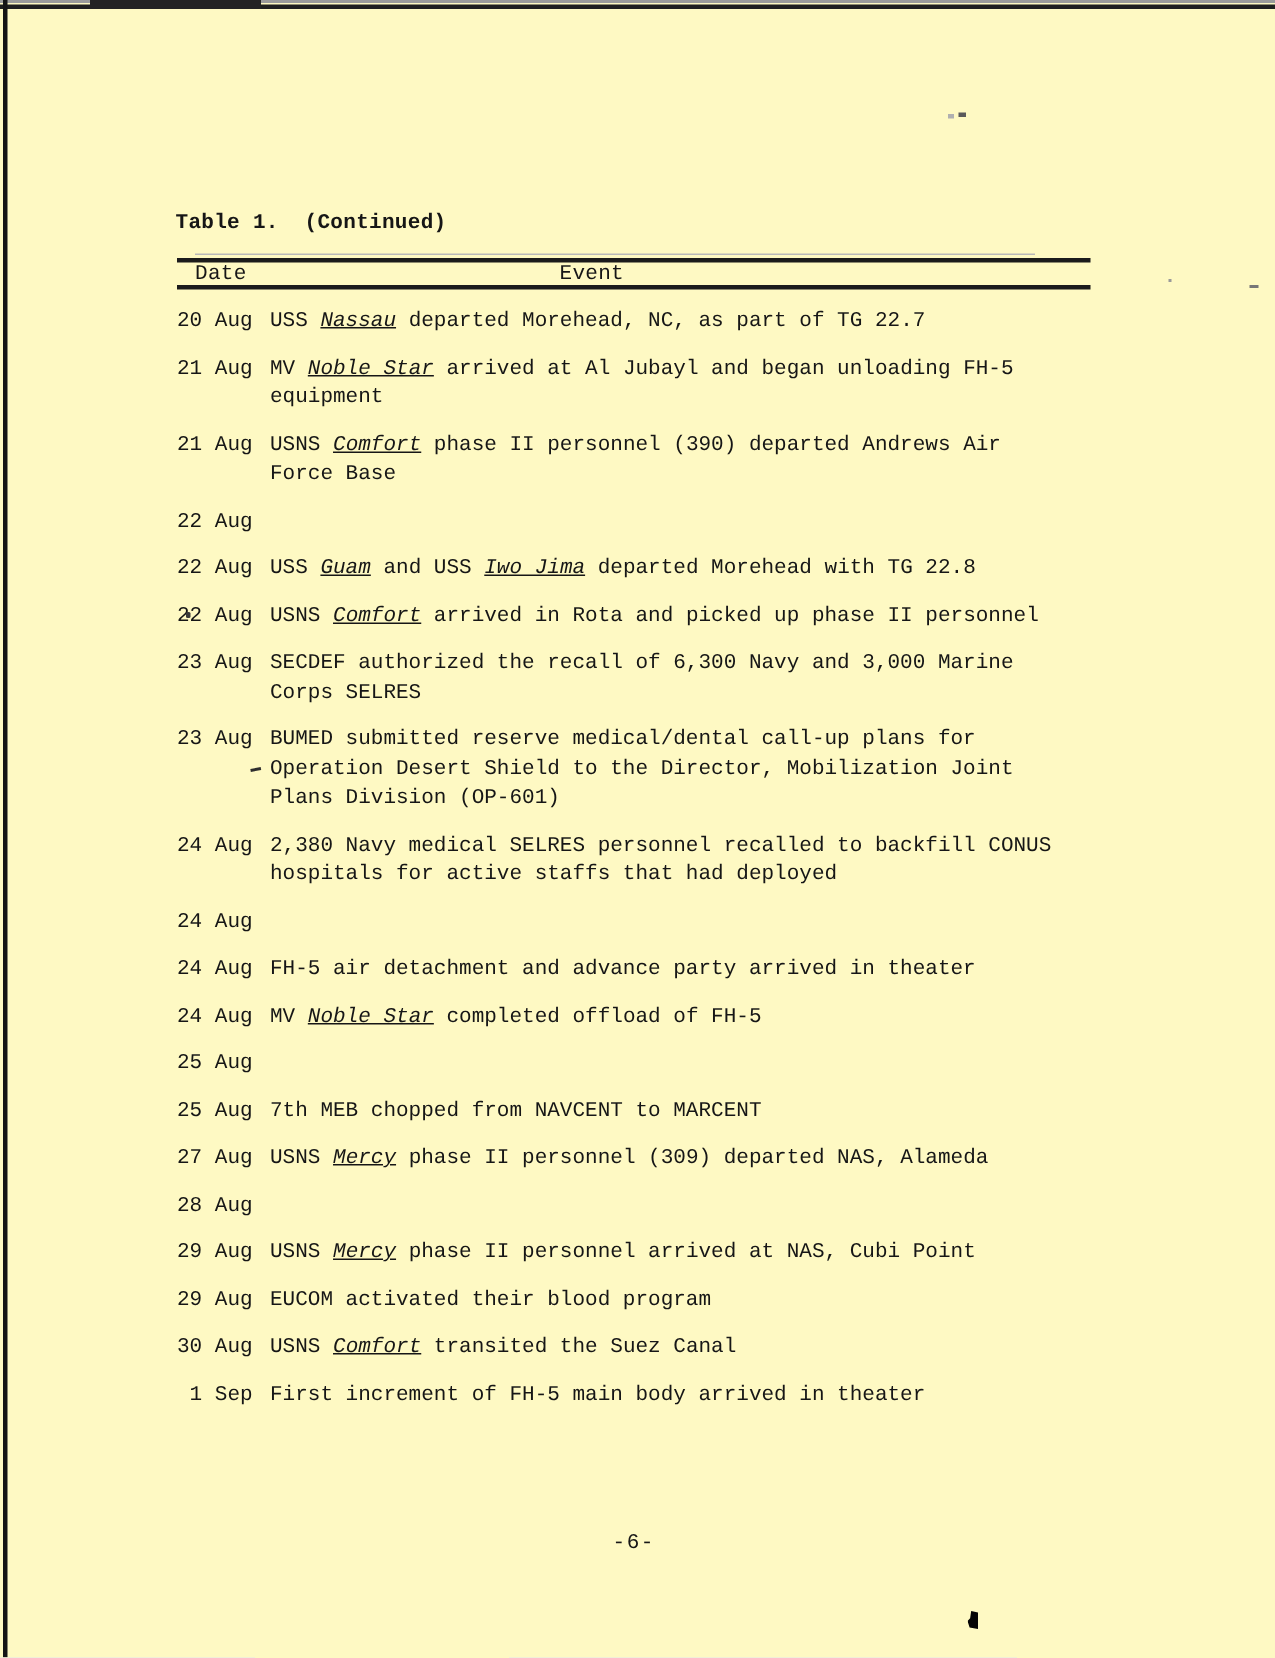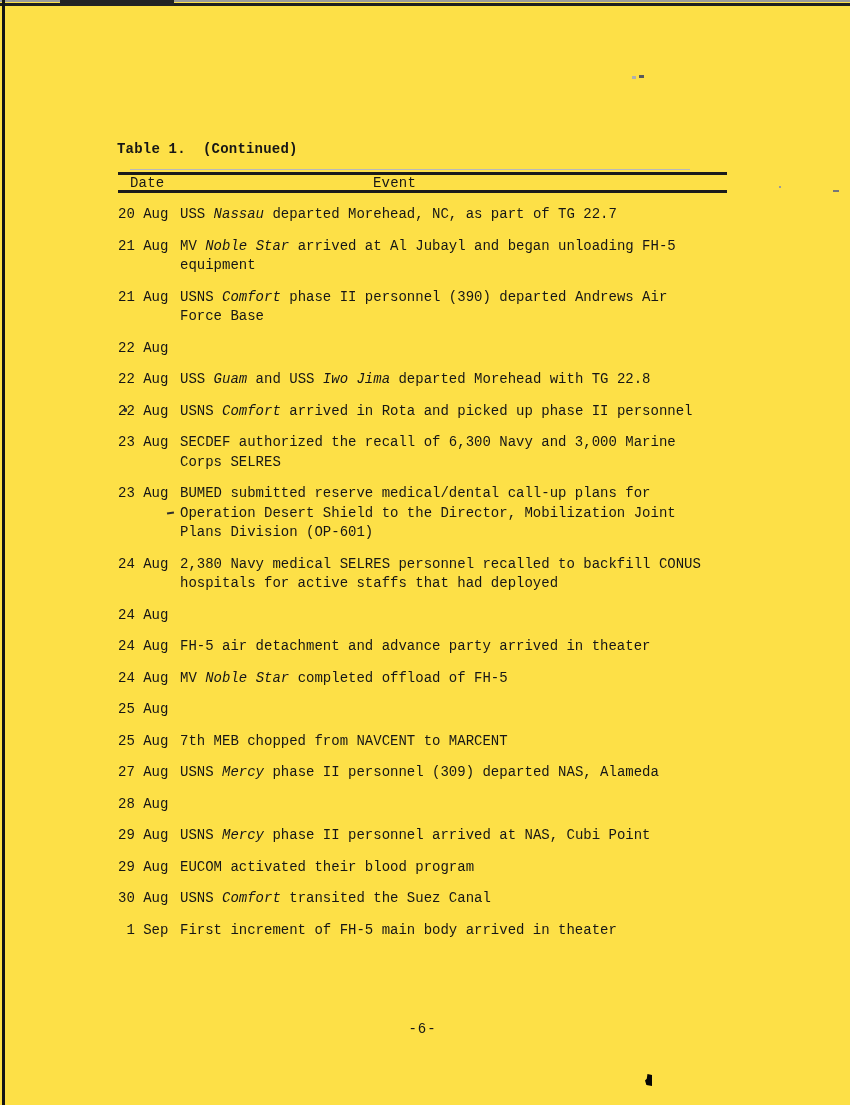--- a/index.html
+++ b/index.html
@@ -1,19 +1,19 @@
 <!DOCTYPE html>
 <html><head>
 <meta charset="utf-8">
 <style>
   html,body { margin:0; padding:0; background:#e8e8e8; }
   .page {
     position:relative;
     width:850px; height:1105px;
-    background:#fde047;
+    background:#fef9c3;
     overflow:hidden;
     font-family:"Liberation Mono","DejaVu Sans Mono",monospace;
     font-size:14px;
     color:#161616;
   }
   
   .edge-top-gray  { position:absolute; top:0; left:0; width:850px; height:2px; background:#9b9b9b; }
   .edge-top-black { position:absolute; top:3px; left:0; width:850px; height:3px; background:#1f1f1f; }
   .edge-top-dark-seg { position:absolute; top:0; left:60px; width:114px; height:6px; background:#232323; }
   .edge-left { position:absolute; top:0; left:2px; width:3px; height:1105px; background:#141414; }
@@ -31,21 +31,21 @@
 
   .col-head { position:absolute; top:175px; letter-spacing:0.2px;text-align:right; }
   .col-head-date  { left:130px; }
   .col-head-event { left:373px; }
 
   .rows { position:absolute; top:205px; left:118px; width:612px; }
   .trow { display:flex; margin-bottom:12px; }
   .tdate { width:50px; text-align:left; flex:none; line-height:19.5px; white-space:pre; }
   .tgap  { width:12px; flex:none; }
   .tevent { width:530px; flex:none; line-height:19.5px; }
-  .tevent em { font-style:italic; }
+  .tevent em { font-style:italic;text-decoration:underline; }
 
   .page-footer {
     position:absolute; top:1021px; left:118px; width:609px;
     text-align:center; letter-spacing:1px;
   }
 
   
   .art { position:absolute; }
   .art-dash-bumed { top:512px; left:167px; width:7px; height:2px; background:#2e2e2e; transform:rotate(-10deg); }
   .art-dot-22aug  { top:408px; left:124px; width:3px; height:4px; background:#3a3a3a; border-radius:1px; }

